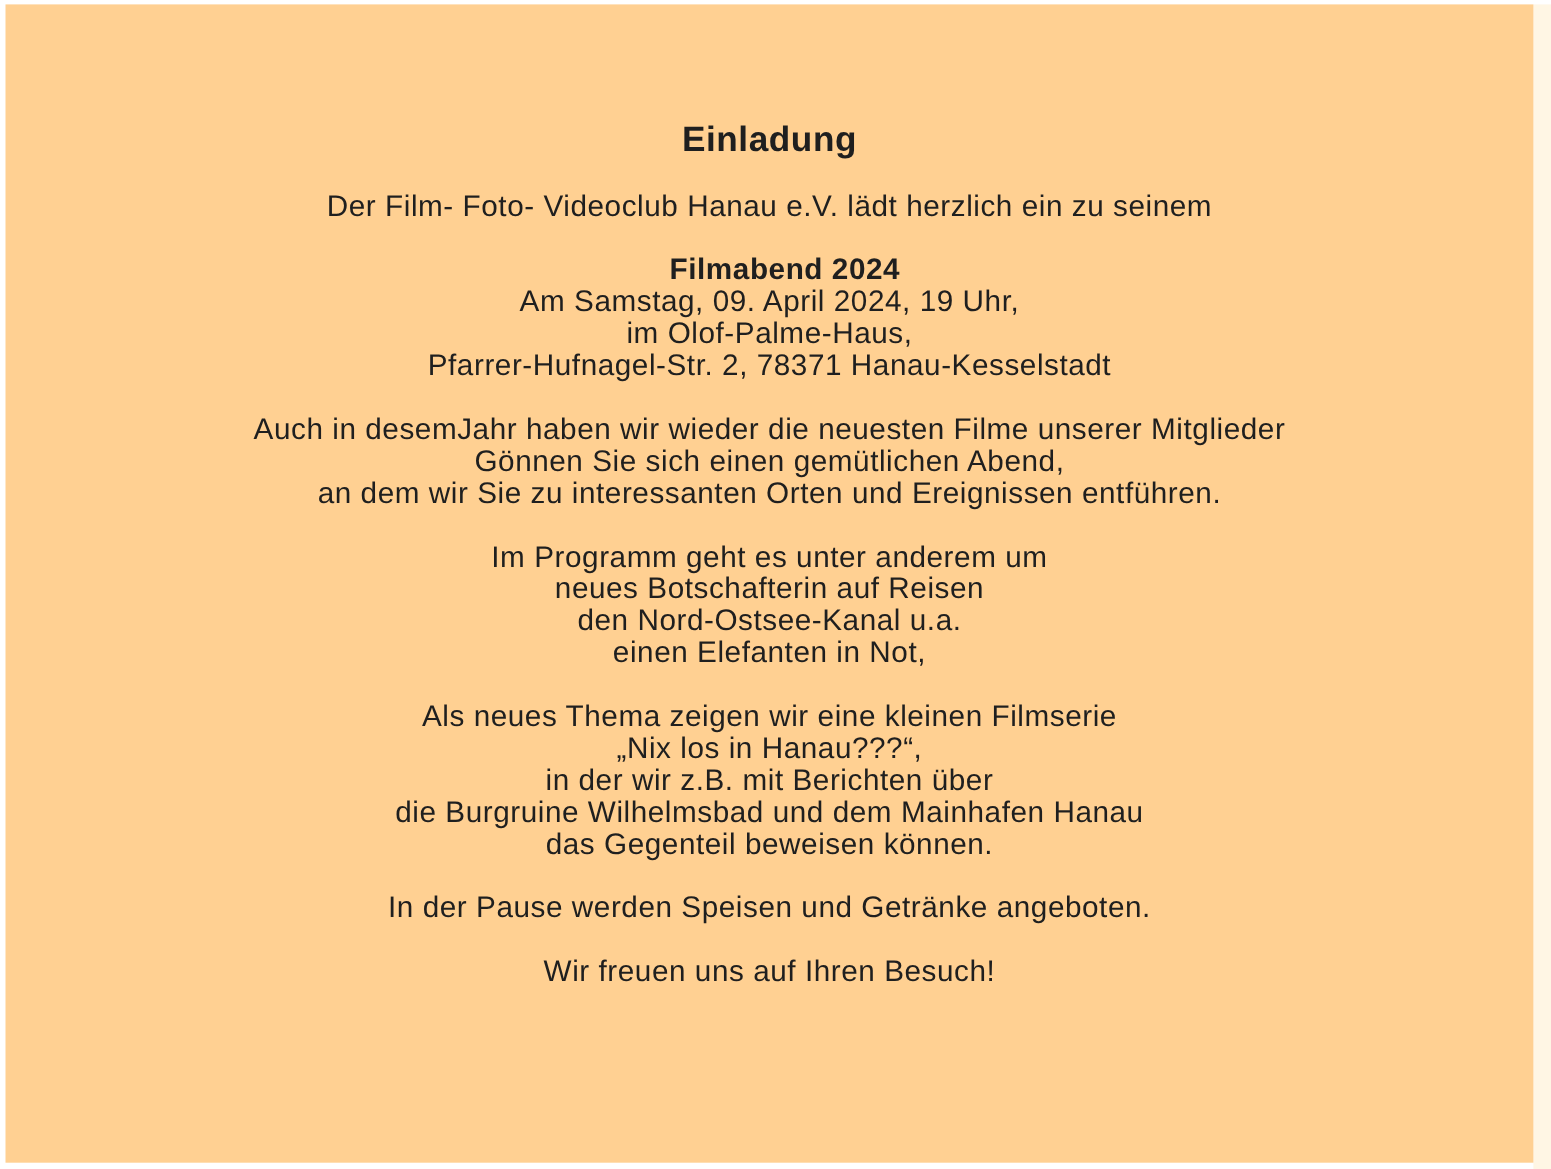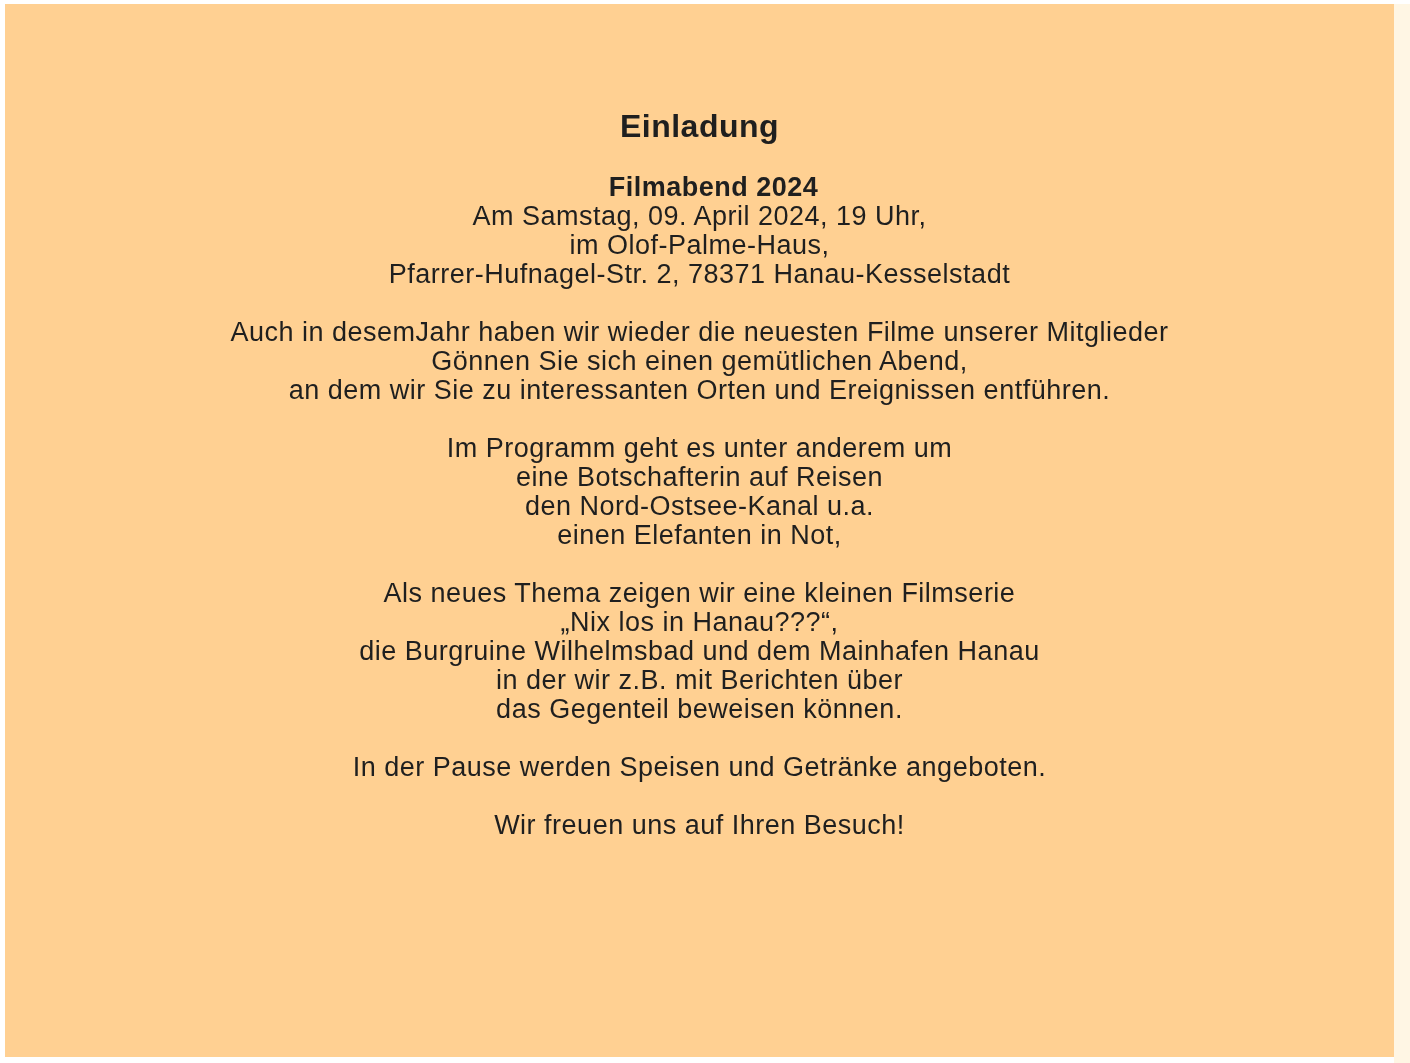--- a/index.html
+++ b/index.html
@@ -62,46 +62,49 @@
 </head>
 <body>
 
 <div class="page-canvas">
   <div class="right-strip"></div>
 
   <div class="invitation-card">
 
     <h1 class="title">Einladung</h1>
 
+    <div class="block">
+      <p class="line">Der Film- Foto- Videoclub Hanau e.V. lädt herzlich ein zu seinem</p>
+    </div>
 
     <div class="block">
       <p class="line bold">Filmabend 2024</p>
       <p class="line">Am Samstag, 09. April 2024, 19 Uhr,</p>
       <p class="line">im Olof-Palme-Haus,</p>
       <p class="line">Pfarrer-Hufnagel-Str. 2, 78371 Hanau-Kesselstadt</p>
     </div>
 
     <div class="block">
       <p class="line">Auch in desemJahr haben wir wieder die neuesten Filme unserer Mitglieder</p>
       <p class="line">Gönnen Sie sich einen gemütlichen Abend,</p>
       <p class="line">an dem wir Sie zu interessanten Orten und Ereignissen entführen.</p>
     </div>
 
     <div class="block">
       <p class="line">Im Programm geht es unter anderem um</p>
-      <p class="line">eine Botschafterin auf Reisen</p>
+      <p class="line">neues Botschafterin auf Reisen</p>
       <p class="line">den Nord-Ostsee-Kanal u.a.</p>
       <p class="line">einen Elefanten in Not,</p>
     </div>
 
     <div class="block">
       <p class="line">Als neues Thema zeigen wir eine kleinen Filmserie</p>
       <p class="line">„Nix los in Hanau???“,</p>
+      <p class="line">in der wir z.B. mit Berichten über</p>
       <p class="line">die Burgruine Wilhelmsbad und dem Mainhafen Hanau</p>
-      <p class="line">in der wir z.B. mit Berichten über</p>
       <p class="line">das Gegenteil beweisen können.</p>
     </div>
 
     <div class="block">
       <p class="line">In der Pause werden Speisen und Getränke angeboten.</p>
     </div>
 
     <div class="block">
       <p class="line">Wir freuen uns auf Ihren Besuch!</p>
     </div>

